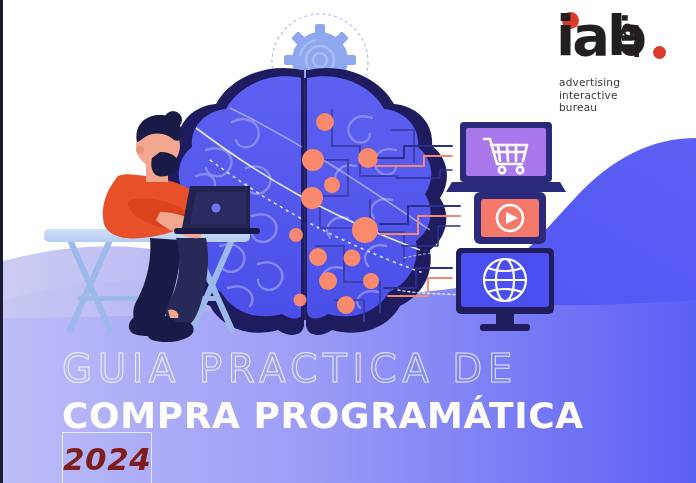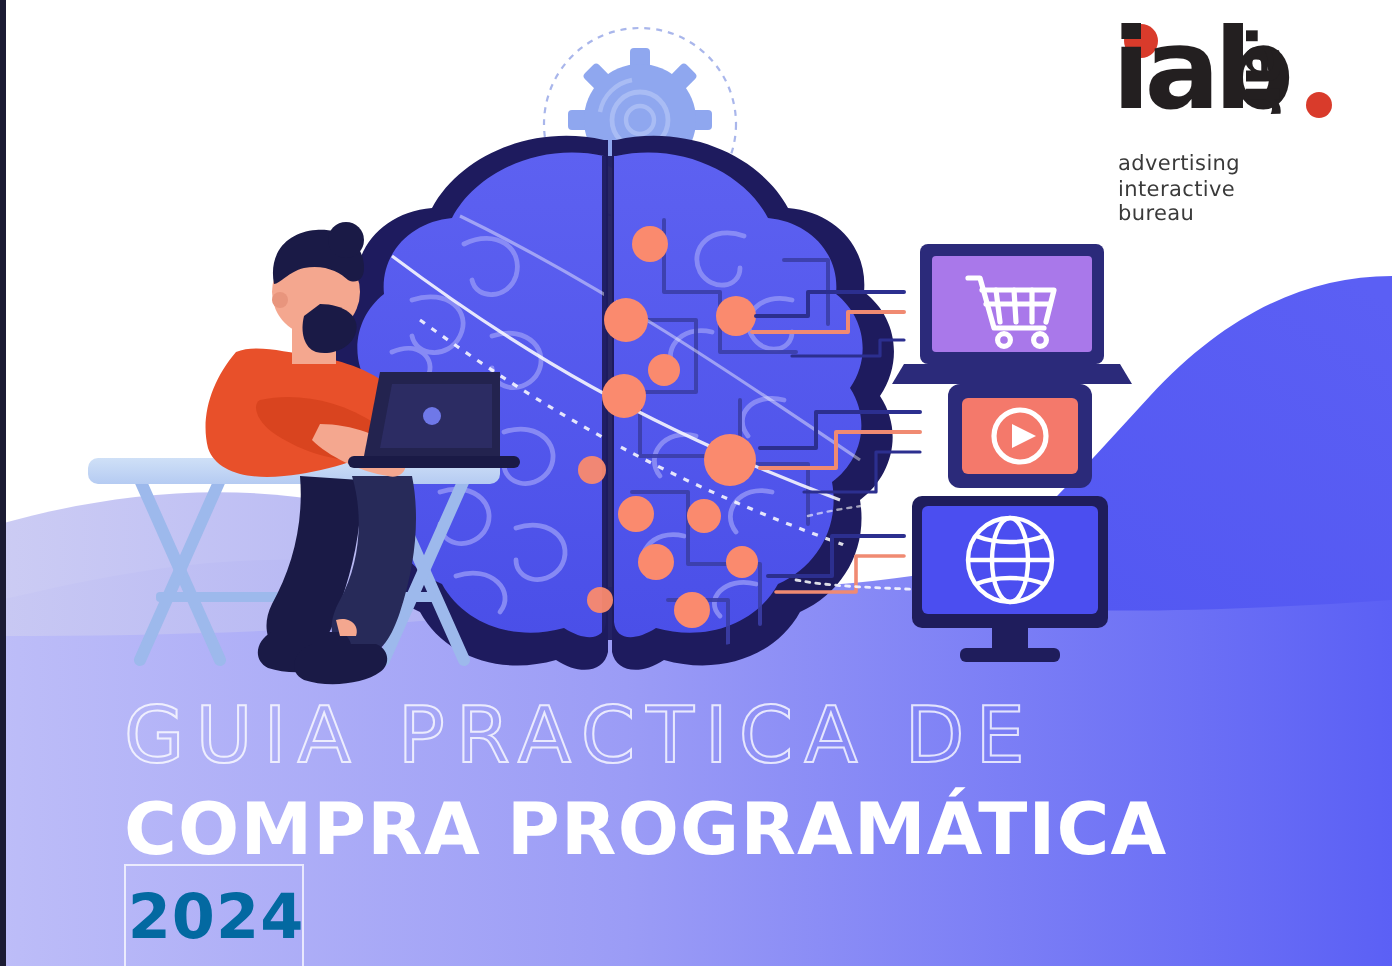--- a/index.html
+++ b/index.html
@@ -91,27 +91,28 @@
     margin-top:10px;
   }
   .year-box{
     position:absolute;left:62px;top:432px;z-index:35;
     width:90px;height:60px;
     border:1.3px solid rgba(255,255,255,.72);
     box-sizing:border-box;
   }
   .year-text{
     position:absolute;left:0;top:9px;width:90px;
-    text-align:center;
+    text-align:left;
     font-family:"DejaVu Sans",sans-serif;
     font-weight:700;
     font-size:31px;
     line-height:34px;
     letter-spacing:.5px;
-    color:#0369a1;
+    color:#7f1d1d;
+    font-style:italic;
   }
 </style>
 </head>
 <body>
 
 <div id="cover">
 
   <svg class="bg-layer" viewBox="0 0 696 483" width="696" height="483" preserveAspectRatio="none">
     <defs>
       <linearGradient id="gradBottom" x1="0" y1="0" x2="1" y2="0">

